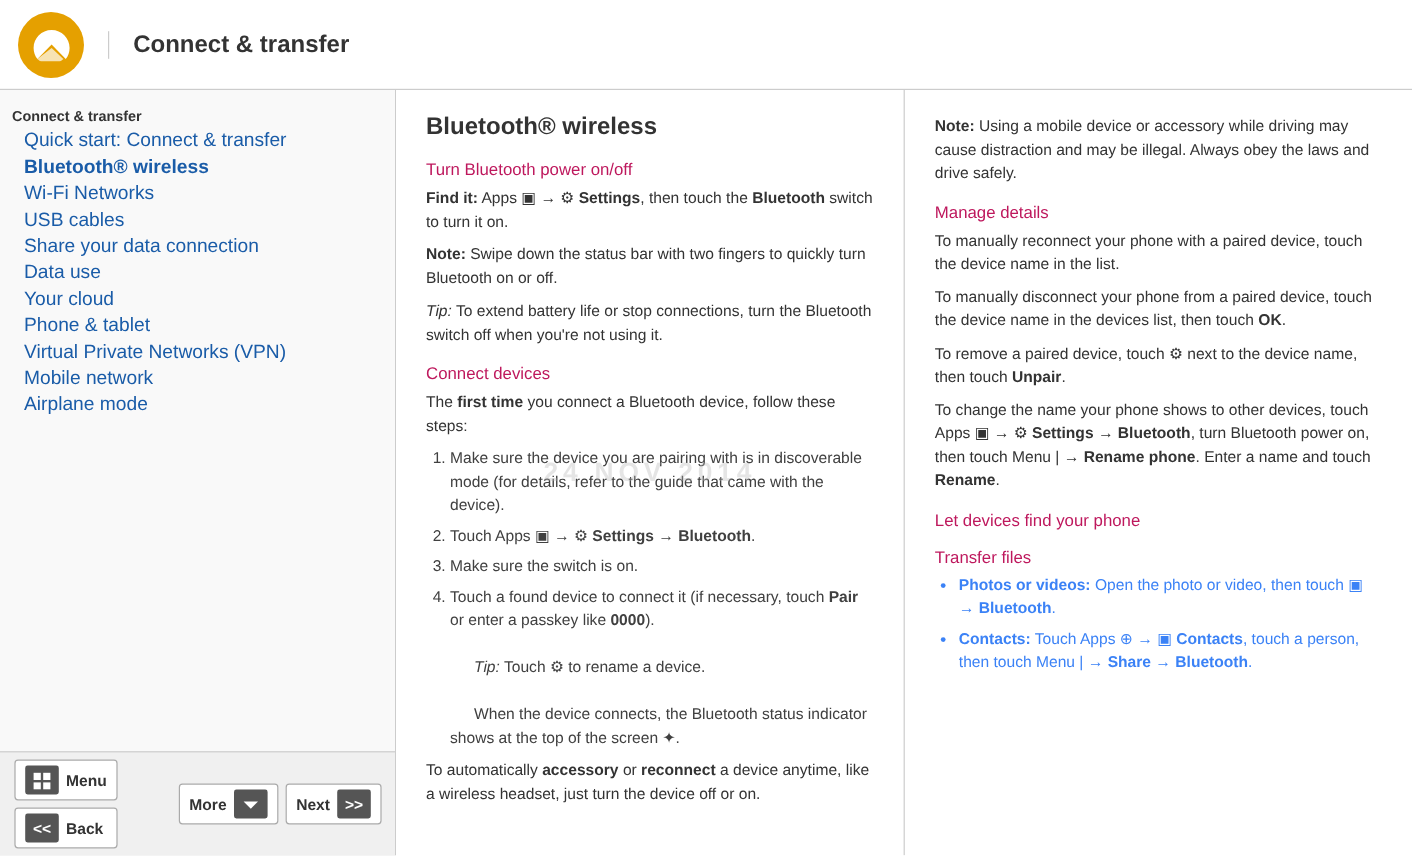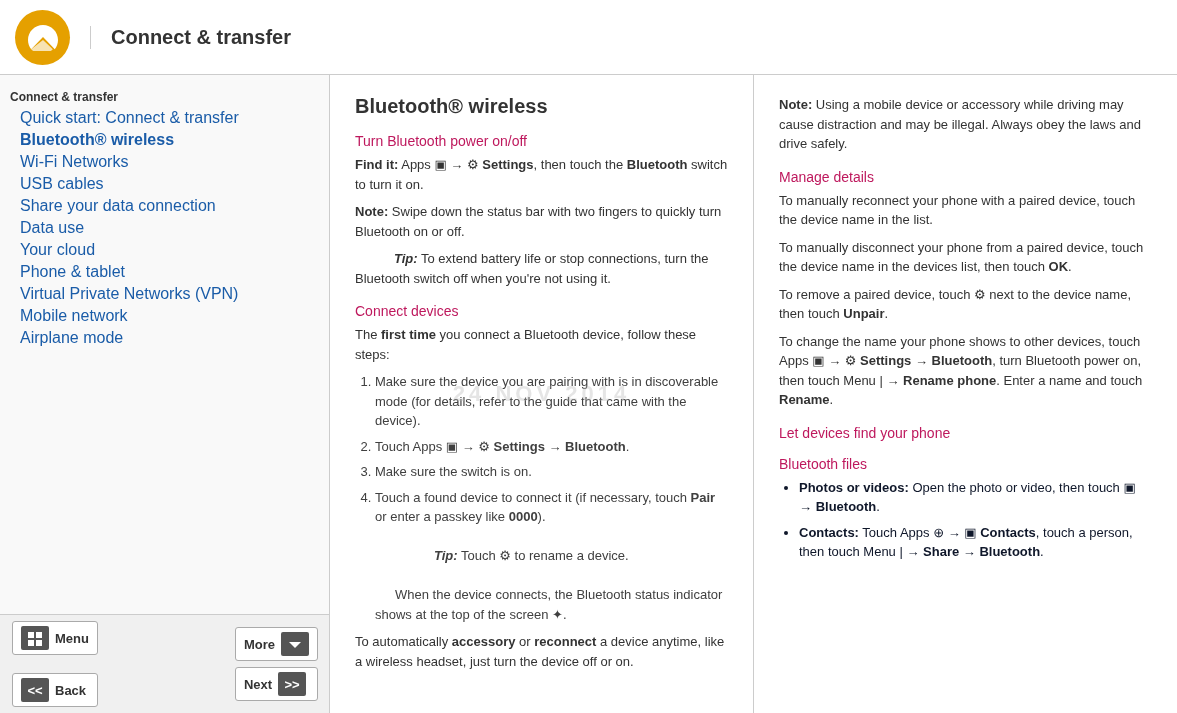--- a/index.html
+++ b/index.html
@@ -145,23 +145,23 @@
       margin-top: 15px;
       margin-bottom: 6px;
     }
 
     p { font-size: 13px; color: #333; line-height: 1.5; margin-bottom: 8px; }
     .bold { font-weight: bold; }
 
     ol { margin: 8px 0 8px 20px; }
     ol li { font-size: 13px; color: #404040; line-height: 1.5; margin-bottom: 6px; }
     ul { margin: 6px 0 6px 20px; list-style: disc; }
-    ul li { font-size: 13px; color: #0f172a; line-height: 1.5; margin-bottom: 6px; }
-
-    .tip-label { font-weight: bold; font-style: italic; margin-left: 39px; }
+    ul li { font-size: 13px; color: #3b82f6; line-height: 1.5; margin-bottom: 6px; }
+
+    .tip-label { font-weight: normal; font-style: italic; }
     .note-label { font-weight: bold; }
 
     .watermark {
       position: absolute;
       top: 50%;
       left: 50%;
       transform: translate(-50%, -50%);
       font-size: 22px;
       color: rgba(180,180,180,0.35);
       font-weight: bold;
@@ -197,40 +197,40 @@
     <a class="sidebar-item" href="#">USB cables</a>
     <a class="sidebar-item" href="#">Share your data connection</a>
     <a class="sidebar-item" href="#">Data use</a>
     <a class="sidebar-item" href="#">Your cloud</a>
     <a class="sidebar-item" href="#">Phone &amp; tablet</a>
     <a class="sidebar-item" href="#">Virtual Private Networks (VPN)</a>
     <a class="sidebar-item" href="#">Mobile network</a>
     <a class="sidebar-item" href="#">Airplane mode</a>
 
     <div id="bottom-nav">
-      <div style="display:flex;flex-direction:column;gap:18px;">
+      <div style="display:flex;flex-direction:column;gap:6px;">
         <button class="nav-btn">
           <div class="nav-icon" style="width:28px;height:24px;">
             <svg width="16" height="16" viewBox="0 0 16 16" fill="white">
               <rect x="1" y="2" width="6" height="6"></rect>
               <rect x="9" y="2" width="6" height="6"></rect>
               <rect x="1" y="10" width="6" height="6"></rect>
               <rect x="9" y="10" width="6" height="6"></rect>
             </svg>
           </div>
           <span>Menu</span>
         </button>
         <button class="nav-btn">
           <div class="nav-icon" style="width:28px;height:24px;">
             <span style="font-size:13px;">&lt;&lt;</span>
           </div>
           <span>Back</span>
         </button>
       </div>
-      <div style="display:flex;flex-direction:column;gap:6px;">
+      <div style="display:flex;flex-direction:row;gap:6px;align-items:flex-end;">
         <button class="nav-btn">
           <span>More</span>
           <div class="nav-icon" style="width:28px;height:24px;">
             <svg width="16" height="16" viewBox="0 0 16 16" fill="white">
               <path d="M8 12 L2 6 L14 6 Z"></path>
             </svg>
           </div>
         </button>
         <button class="nav-btn">
           <span>Next</span>
@@ -282,21 +282,21 @@
       </p>
 
       <div class="section-heading">Manage details</div>
       <p>To manually reconnect your phone with a paired device, touch the device name in the list.</p>
       <p>To manually disconnect your phone from a paired device, touch the device name in the devices list, then touch <span class="bold">OK</span>.</p>
       <p>To remove a paired device, touch ⚙ next to the device name, then touch <span class="bold">Unpair</span>.</p>
       <p>To change the name your phone shows to other devices, touch Apps ▣ → ⚙ <span class="bold">Settings → Bluetooth</span>, turn Bluetooth power on, then touch Menu | → <span class="bold">Rename phone</span>. Enter a name and touch <span class="bold">Rename</span>.</p>
 
       <div class="section-heading">Let devices find your phone</div>
 
-      <div class="section-heading">Bluetooth files</div>
+      <div class="section-heading">Transfer files</div>
       <ul>
         <li><span class="bold">Photos or videos:</span> Open the photo or video, then touch ▣ → <span class="bold">Bluetooth</span>.</li>
         <li><span class="bold">Contacts:</span> Touch Apps ⊕ → ▣ <span class="bold">Contacts</span>, touch a person, then touch Menu | → <span class="bold">Share → Bluetooth</span>.</li>
       </ul>
     </div>
 
   </div>
 </div>
 
 </body></html>

